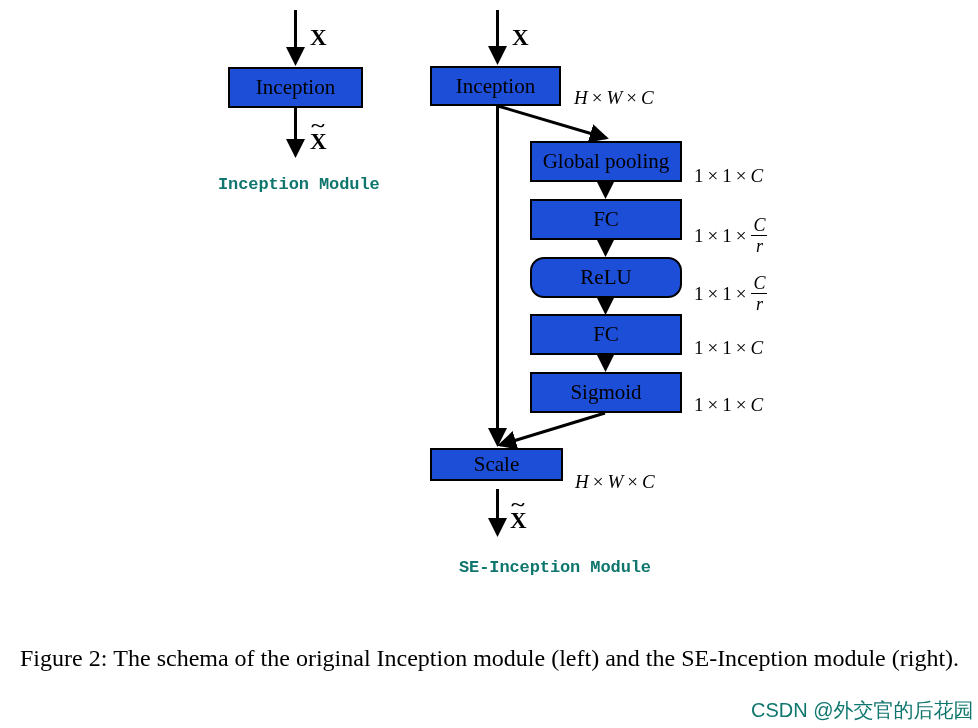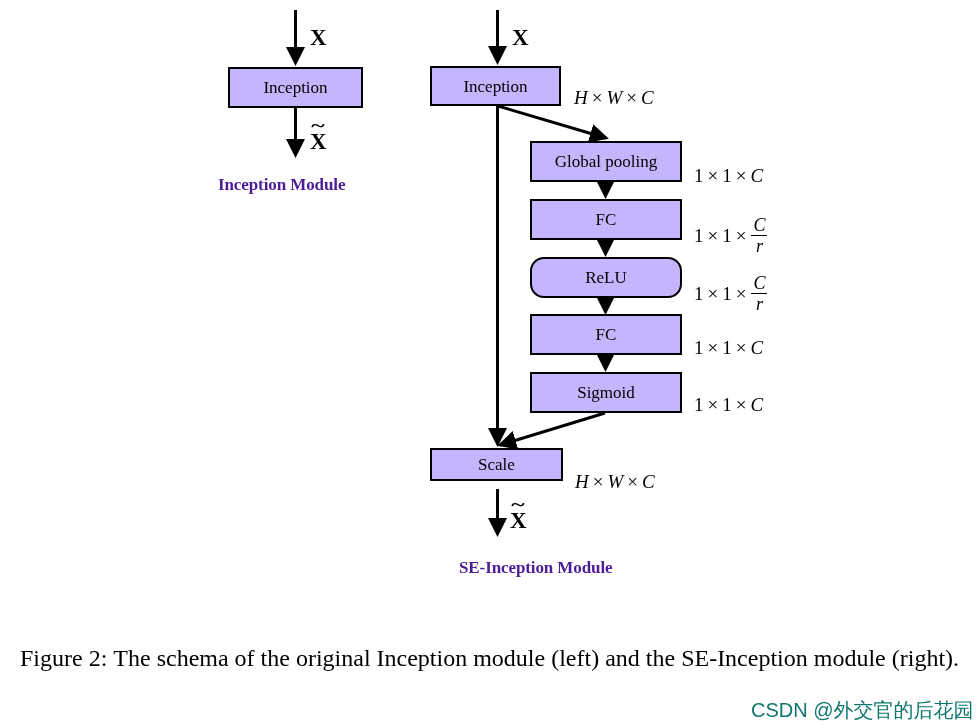--- a/index.html
+++ b/index.html
@@ -21,26 +21,26 @@
     left: 0;
     top: 0;
     width: 978px;
     height: 728px;
   }
 
   .node-box {
     position: absolute;
     box-sizing: border-box;
     border: 2.5px solid #000;
-    background: #c4b5fd;
+    background: #1d4ed8;
     display: flex;
     align-items: center;
     justify-content: center;
     font-family: "Liberation Serif", serif;
-    font-size: 17px;
+    font-size: 21px;
     line-height: 1;
     color: #000;
     white-space: nowrap;
   }
 
   .tensor-var {
     position: absolute;
     font-family: "Liberation Serif", serif;
     font-weight: bold;
     font-size: 23px;
@@ -96,27 +96,27 @@
     border-bottom: 1.4px solid #000;
   }
   .dim-label .frac .den {
     font-style: italic;
     font-size: 18px;
     padding-top: 1px;
   }
 
   .module-caption {
     position: absolute;
-    font-family: Liberation Serif, serif;
+    font-family: Liberation Mono, monospace;
     font-weight: bold;
     font-size: 17px;
     line-height: 1;
     letter-spacing: -0.1px;
     white-space: nowrap;
-    color: #4c1d95;
+    color: #0f766e;
   }
 
   #figure-legend {
     position: absolute;
     left: 20px;
     top: 636px;
     width: 940px;
     font-family: "Liberation Serif", serif;
     font-size: 24px;
     line-height: 44px;

